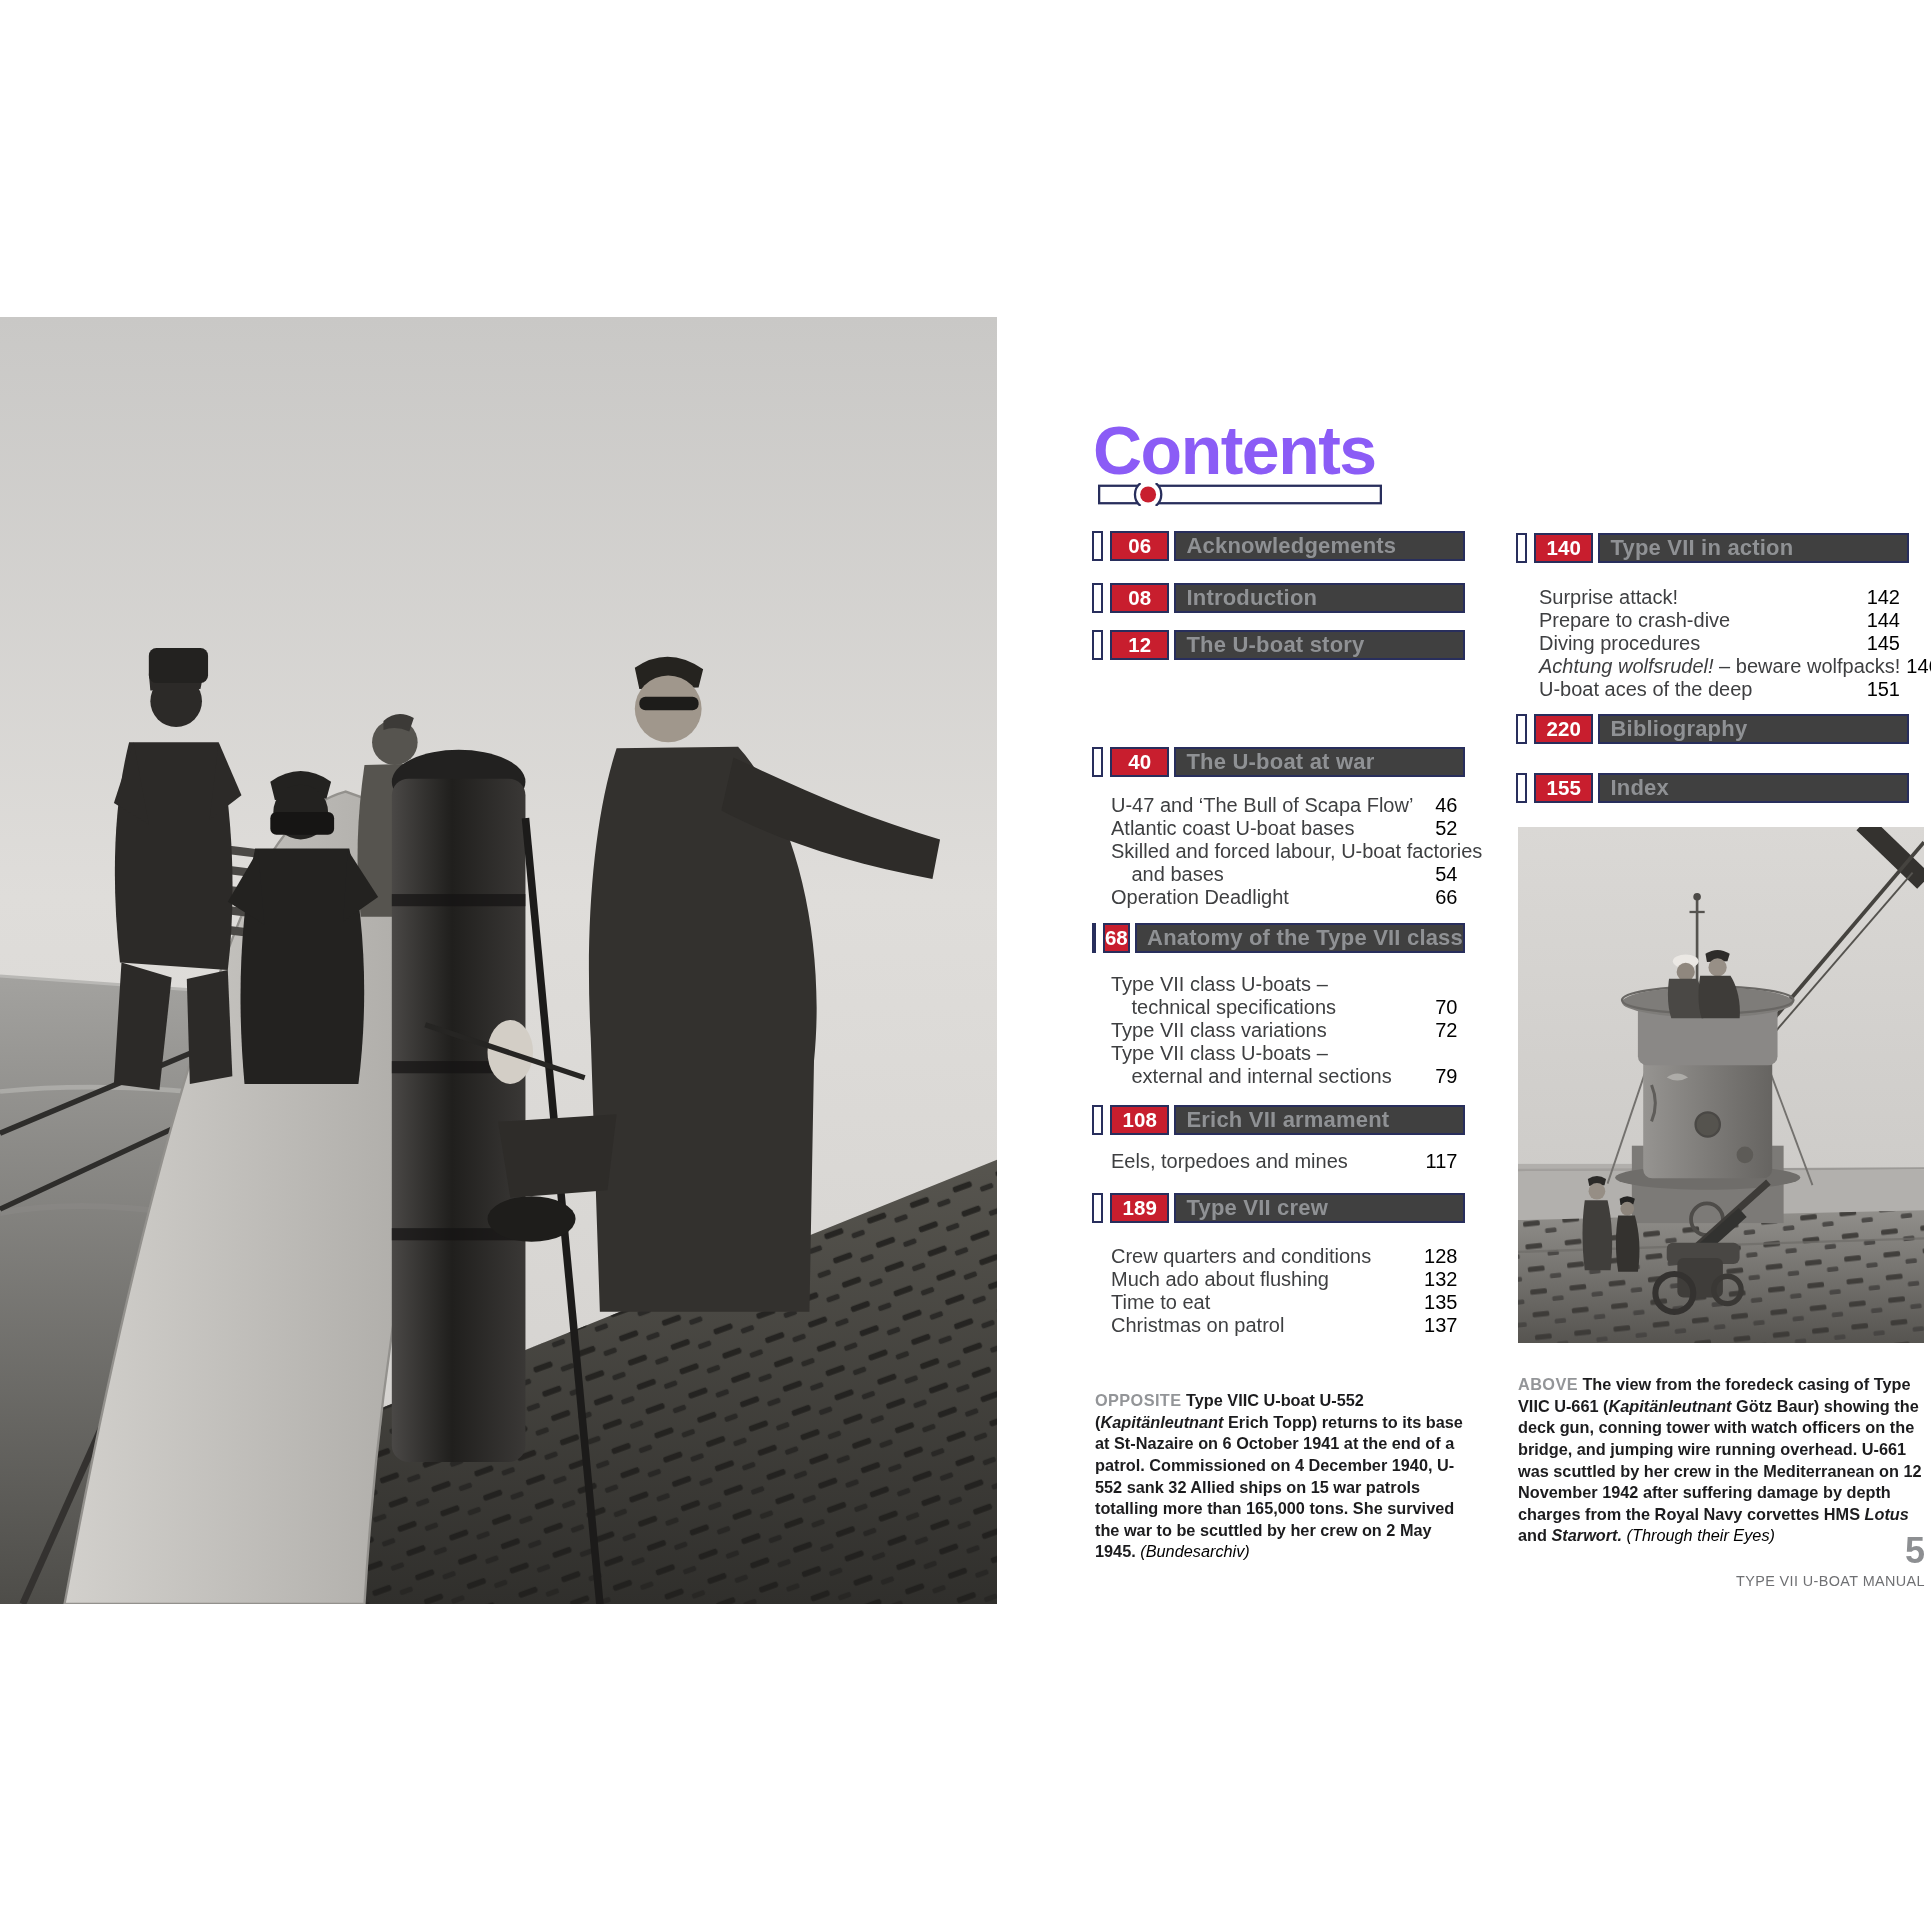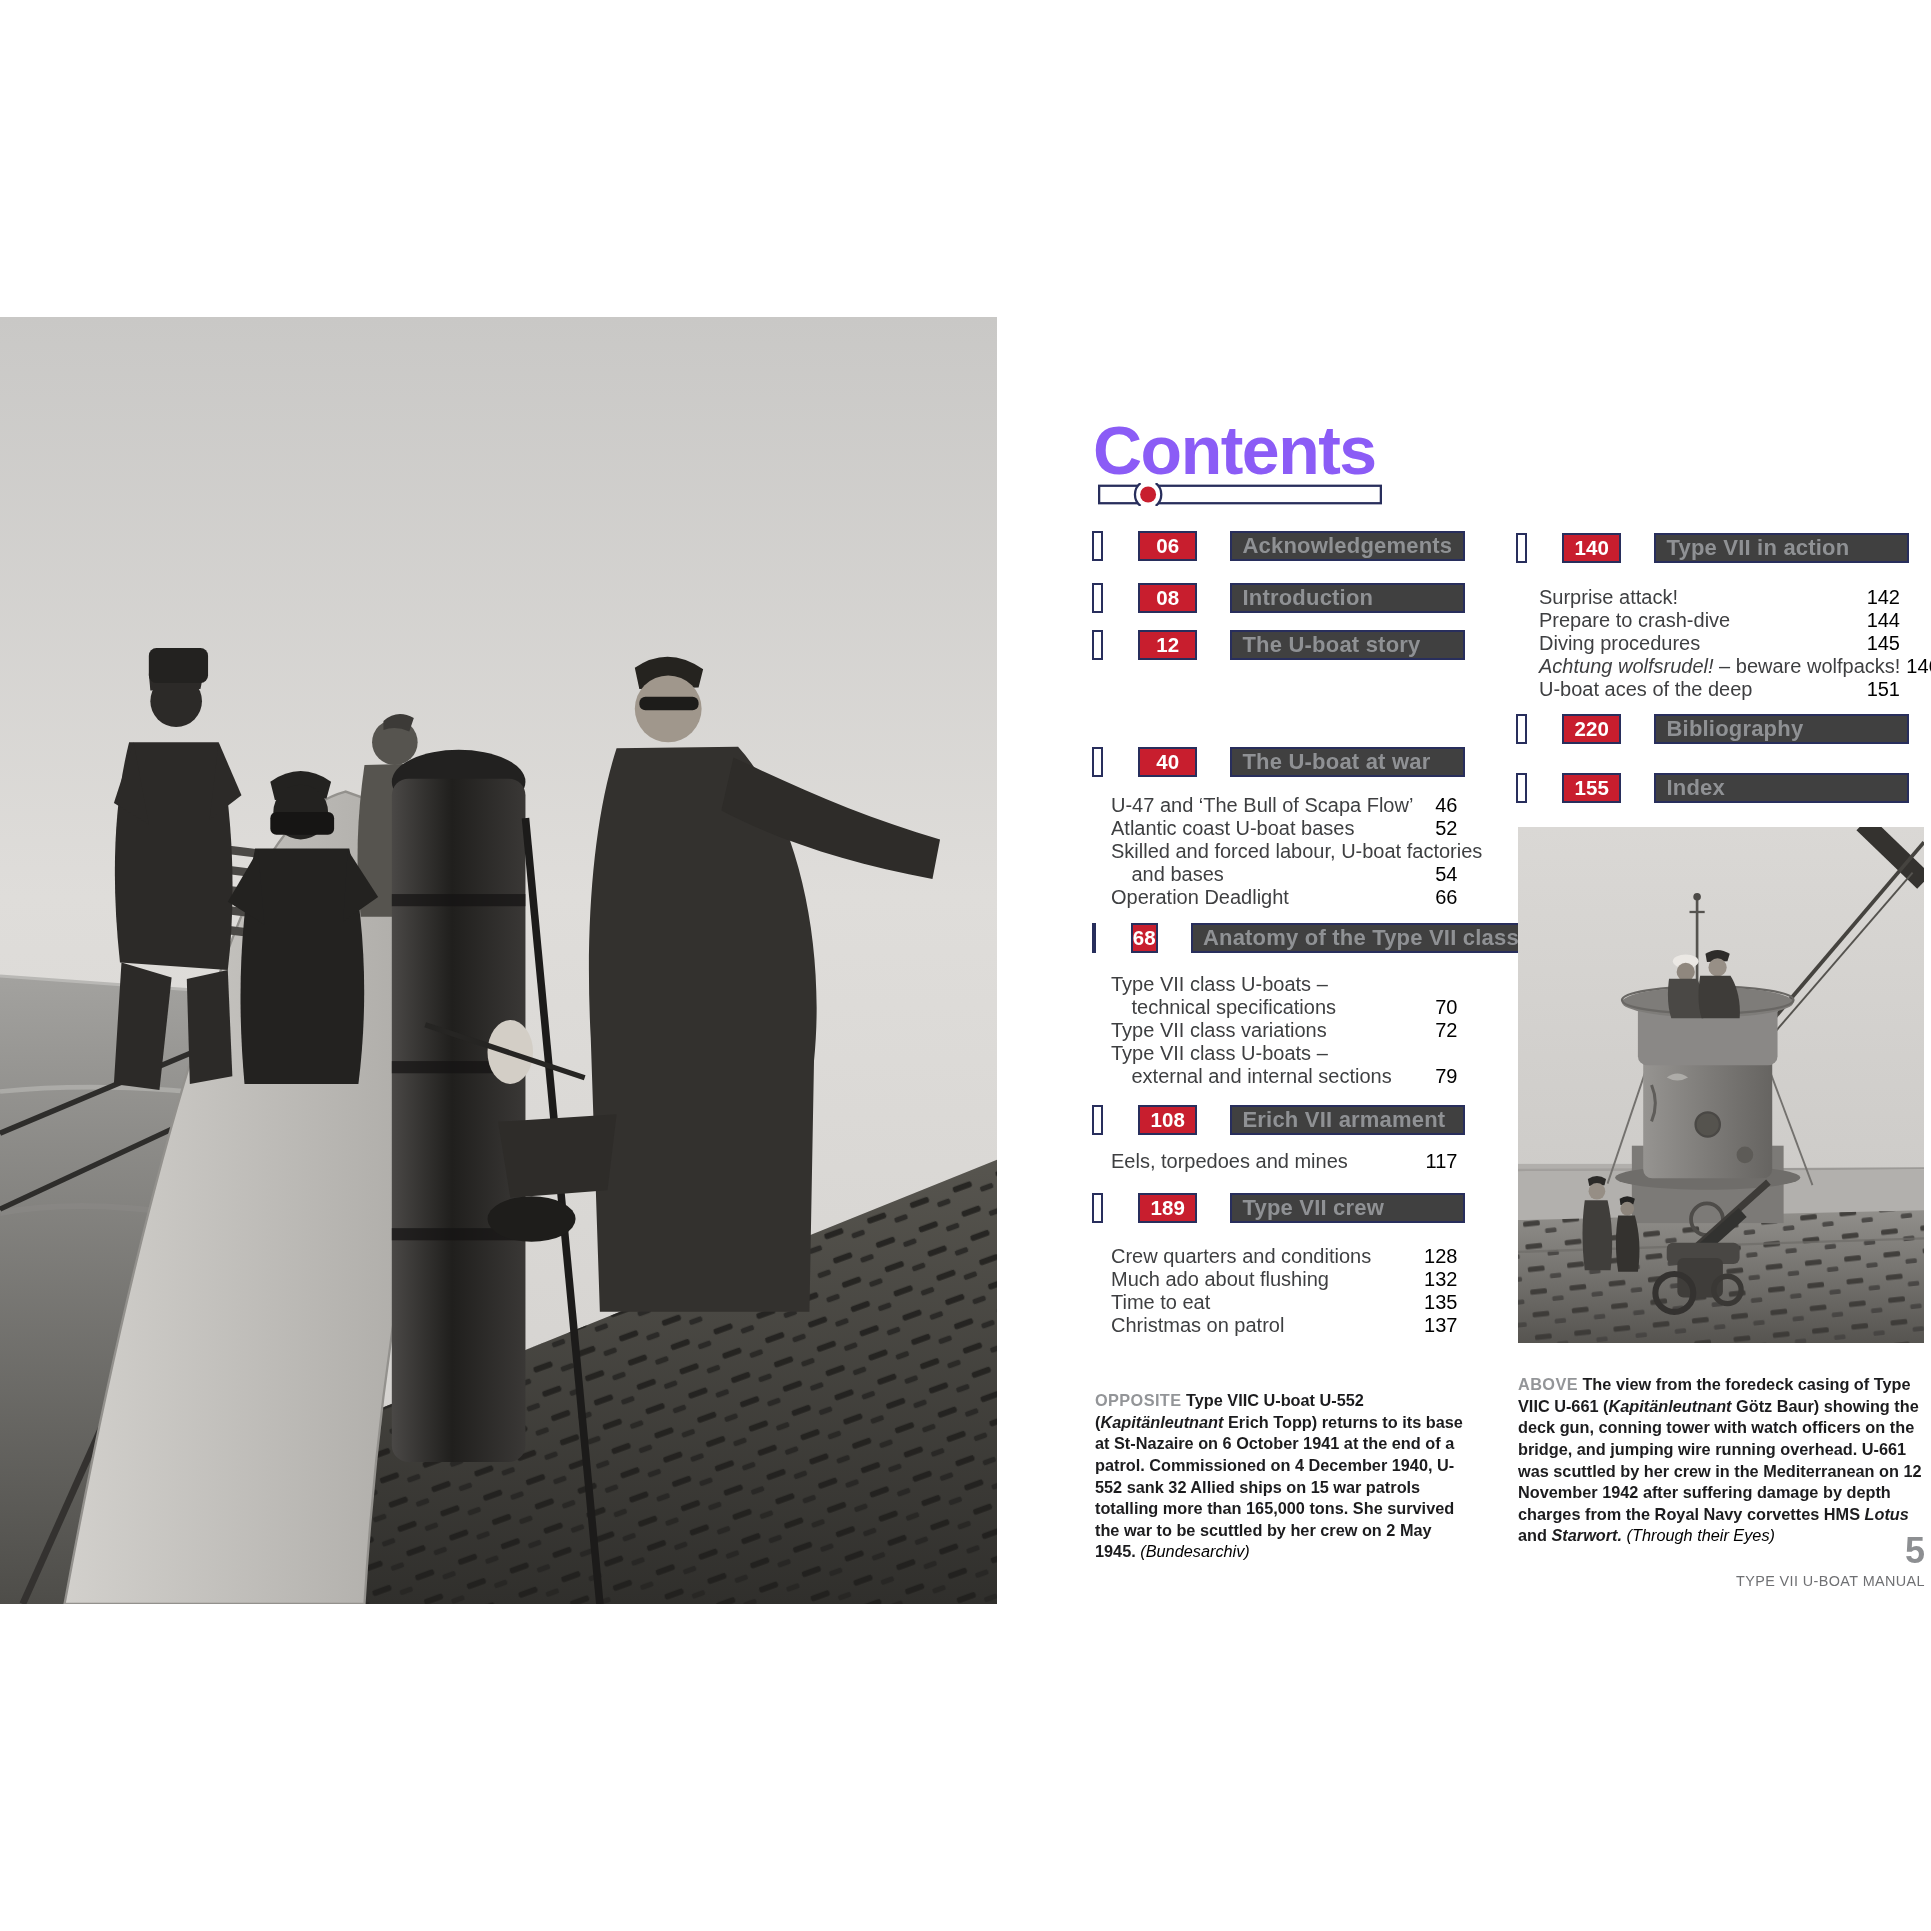--- a/index.html
+++ b/index.html
@@ -13,21 +13,21 @@
   #right-photo{left:1518px;top:827px;width:406px;height:516px;}
 
   
   .contents-title{position:absolute;left:1093px;top:400px;font-size:68px;font-weight:bold;color:#8b5cf6;letter-spacing:-1.5px;line-height:1;margin-top:16px;}
   .title-bar{position:absolute;left:1098px;top:483px;width:284px;height:23px;}
 
   
   .col{position:absolute;}
   #col-left{left:1092px;top:531px;width:373px;height:835px;}
   #col-right{left:1516px;top:533px;width:393px;height:304px;}
-  .chapter-row{position:absolute;left:0;right:0;display:flex;height:38px;gap:28px;}
+  .chapter-row{position:absolute;left:0;right:0;display:flex;height:38px;}
   .tick{width:11.4px;height:30px;border:2.3px solid #282e5c;background:#fff;margin-right:6.8px;box-sizing:border-box;}
   .num{width:59px;height:30px;border:2.3px solid #282e5c;background:#c81e2e;color:#ffffff;font-weight:bold;font-size:20.5px;display:flex;align-items:center;justify-content:center;box-sizing:border-box;margin-right:5.3px;}
   .cap{flex:1;height:30px;border:2.3px solid #282e5c;background:#404040;display:flex;align-items:center;padding-left:10px;box-sizing:border-box;color:#8f9194;font-weight:bold;font-size:22px;letter-spacing:0.2px;white-space:nowrap;}
   .toc-list{position:absolute;left:0;right:0;padding:0 7.6px 0 19px;box-sizing:border-box;}
   #col-right .toc-list{padding:0 9px 0 23px;}
   .ti{display:flex;line-height:23px;font-size:20px;color:#3e3f41;}
   .ti .lbl{flex:1;white-space:nowrap;}
   .ti.indent .lbl{padding-left:20.5px;}
   .ti .pg{color:#000000;padding-left:6px;}
   .it{font-style:italic;}

